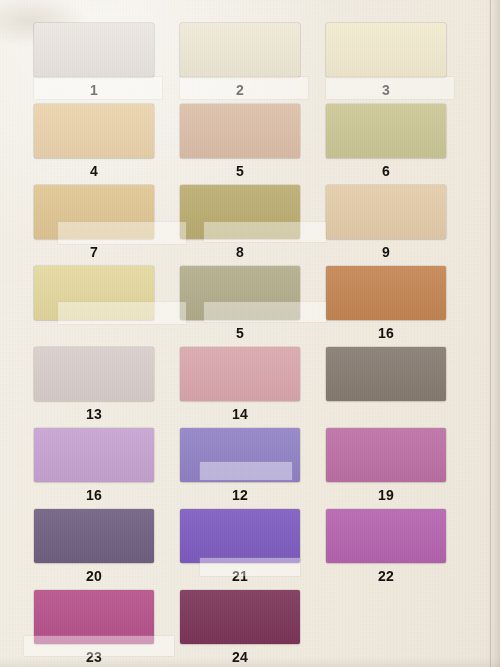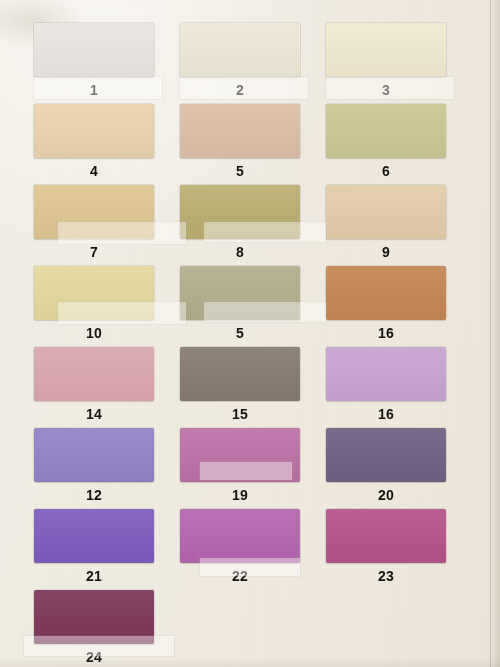--- a/index.html
+++ b/index.html
@@ -174,37 +174,39 @@
       <div class="cell">
         <div class="chip" style="background: rgb(188, 174, 113);"></div>
         <div class="label">8</div>
       </div>
       <div class="cell">
         <div class="chip" style="background: rgb(228, 205, 170);"></div>
         <div class="label">9</div>
       </div>
       <div class="cell">
         <div class="chip" style="background: rgb(229, 216, 159);"></div>
-        <div class="label">10</div>
       </div>
       <div class="cell">
         <div class="chip" style="background: rgb(179, 174, 140);"></div>
         <div class="label">5</div>
       </div>
       <div class="cell">
         <div class="chip" style="background: rgb(197, 134, 83);"></div>
         <div class="label">16</div>
       </div>
       <div class="cell">
+        <div class="chip" style="background: rgb(217, 206, 203);"></div>
+        <div class="label">13</div>
+      </div>
+      <div class="cell">
         <div class="chip" style="background: rgb(218, 167, 173);"></div>
         <div class="label">14</div>
       </div>
       <div class="cell">
         <div class="chip" style="background: rgb(135, 123, 113);"></div>
-        <div class="label">15</div>
       </div>
       <div class="cell">
         <div class="chip" style="background: rgb(199, 164, 210);"></div>
         <div class="label">16</div>
       </div>
       <div class="cell">
         <div class="chip" style="background: rgb(146, 130, 199);"></div>
         <div class="label">12</div>
       </div>
       <div class="cell">

